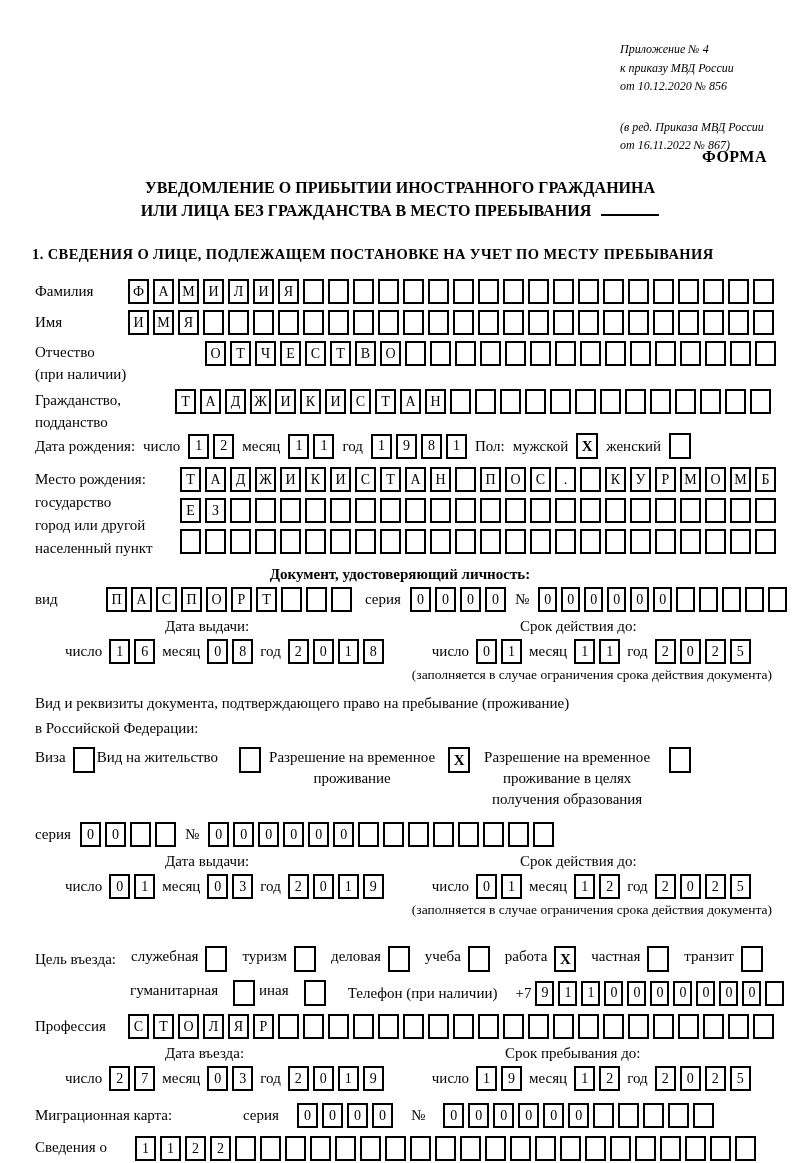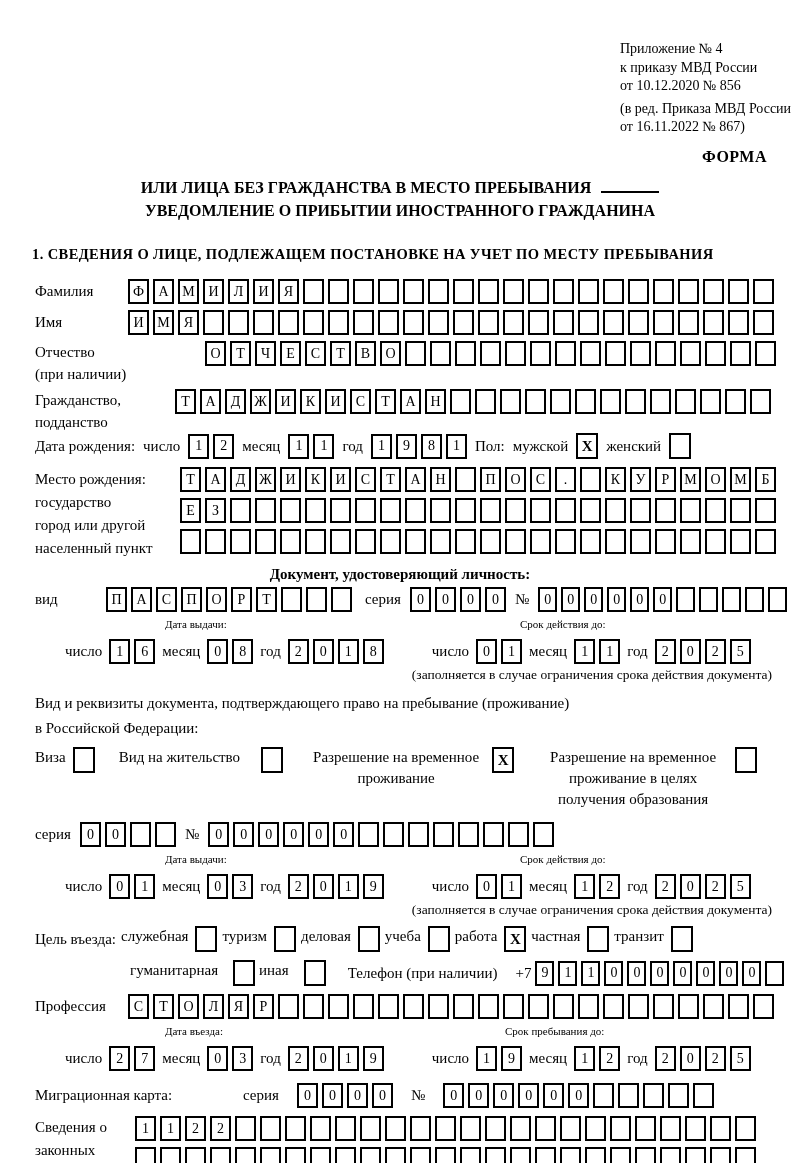--- a/index.html
+++ b/index.html
@@ -1,35 +1,35 @@
 <!DOCTYPE html>
 <html><head>
 <meta charset="utf-8">
 <style>
   html,body{margin:0;padding:0;background:#fff;}
   .page{position:relative;width:800px;height:1163px;background:#fff;color:#000;
         font-family:"Liberation Serif",serif;overflow:hidden;}
-  .appendix{position:absolute;left:620px;top:40px;font-size:14px;line-height:18.5px;}
-  .appendix .gap{margin-top:4px;}
+  .appendix{position:absolute;left:620px;top:40px;font-size:12px;line-height:18.5px;font-style:italic;}
+  .appendix .gap{margin-top:22px;}
   .forma{position:absolute;top:148px;right:33px;font-weight:bold;font-size:16px;letter-spacing:.5px;}
   .content{position:absolute;left:0;top:176px;width:800px;}
   .title{text-align:center;font-weight:bold;font-size:16px;line-height:23px;}
   .blank-line{display:inline-block;width:58px;border-bottom:2px solid #000;margin-left:10px;}
   .section-title{margin:24px 0 0 32px;font-weight:bold;font-size:14.5px;letter-spacing:.4px;}
   .row{display:flex;align-items:center;margin-left:35px;}
   .lbl,.dword{font-size:15px;flex:0 0 auto;}
   .cells{display:inline-flex;gap:4px;flex:0 0 auto;}
   .cell{width:21px;height:25px;border:2px solid #000;box-sizing:border-box;
         display:inline-flex;align-items:center;justify-content:center;font-size:14px;}
   .cells.tight .cell{width:19px;}
   .cb{width:22px;height:26px;border:2px solid #000;box-sizing:border-box;flex:0 0 auto;
       display:inline-flex;align-items:center;justify-content:center;font-size:15px;font-weight:bold;}
   .two-line{line-height:22px;font-size:15px;flex:0 0 auto;}
   .doc-header{text-align:center;font-weight:bold;font-size:15px;margin-top:6px;}
-  .date-headers{position:relative;height:19px;font-size:11px;margin-top:6px;}
+  .date-headers{position:relative;height:19px;font-size:15px;margin-top:6px;}
   .dh{position:absolute;top:0;}
   .daterow{margin-left:65px;margin-top:2px;}
   .dgroup{display:inline-flex;align-items:center;gap:7px;flex:0 0 auto;}
   .note{text-align:right;padding-right:28px;font-size:13.5px;margin-top:3px;}
   .intro{margin-left:35px;font-size:15px;line-height:25px;margin-top:8px;}
   .opt{display:inline-flex;gap:7px;align-items:flex-start;flex:0 0 auto;}
   .opt .wrap{display:inline-block;text-align:center;line-height:21px;font-size:15px;}
   .rep-labels{width:100px;font-size:15px;line-height:23px;flex:0 0 auto;}
   .rep-cells .cells{display:flex;margin-bottom:6px;}
   .place-labels{width:145px;font-size:15px;line-height:23px;flex:0 0 auto;}
@@ -45,22 +45,22 @@
     <div>к приказу МВД России</div>
     <div>от 10.12.2020 № 856</div>
     <div class="gap">(в ред. Приказа МВД России</div>
     <div>от 16.11.2022 № 867)</div>
   </div>
 
   <div class="forma">ФОРМА</div>
 
   <div class="content">
     <div class="title">
+      <div>УВЕДОМЛЕНИЕ О ПРИБЫТИИ ИНОСТРАННОГО ГРАЖДАНИНА</div>
       <div><span>ИЛИ ЛИЦА БЕЗ ГРАЖДАНСТВА В МЕСТО ПРЕБЫВАНИЯ</span><span class="blank-line"></span></div>
-      <div>УВЕДОМЛЕНИЕ О ПРИБЫТИИ ИНОСТРАННОГО ГРАЖДАНИНА</div>
     </div>
 
     <div class="section-title">1. СВЕДЕНИЯ О ЛИЦЕ, ПОДЛЕЖАЩЕМ ПОСТАНОВКЕ НА УЧЕТ ПО МЕСТУ ПРЕБЫВАНИЯ</div>
 
     <div class="row" style="margin-top:16px">
       <span class="lbl" style="width:93px">Фамилия</span>
       <span class="cells">
           <span class="cell filled">Ф</span>
           <span class="cell filled">А</span>
           <span class="cell filled">М</span>
@@ -384,21 +384,21 @@
           </span>
       </span>
     </div>
     <div class="note">(заполняется в случае ограничения срока действия документа)</div>
 
     <div class="intro">
       <div>Вид и реквизиты документа, подтверждающего право на пребывание (проживание)</div>
       <div>в Российской Федерации:</div>
     </div>
 
-    <div class="row" style="margin-top:6px;gap:24px;align-items:flex-start">
+    <div class="row" style="margin-top:6px;gap:2px;align-items:flex-start">
       <span class="opt">
         <span class="wrap">Виза</span>
         <span class="cb"></span>
       </span>
       <span class="opt">
         <span class="wrap">Вид на жительство</span>
         <span class="cb" style="margin-left:14px"></span>
       </span>
       <span class="opt">
         <span class="wrap" style="width:178px">Разрешение на временное проживание</span>
@@ -476,21 +476,21 @@
         <span class="cells">
             <span class="cell filled">2</span>
             <span class="cell filled">0</span>
             <span class="cell filled">2</span>
             <span class="cell filled">5</span>
           </span>
       </span>
     </div>
     <div class="note">(заполняется в случае ограничения срока действия документа)</div>
 
-    <div class="row" style="margin-top:8px;gap:5px">
+    <div class="row" style="margin-top:28px;gap:15px">
       <span class="lbl">Цель въезда:</span>
       <span class="opt">
         <span class="wrap">служебная</span>
         <span class="cb"></span>
       </span>
       <span class="opt">
         <span class="wrap">туризм</span>
         <span class="cb"></span>
       </span>
       <span class="opt">

